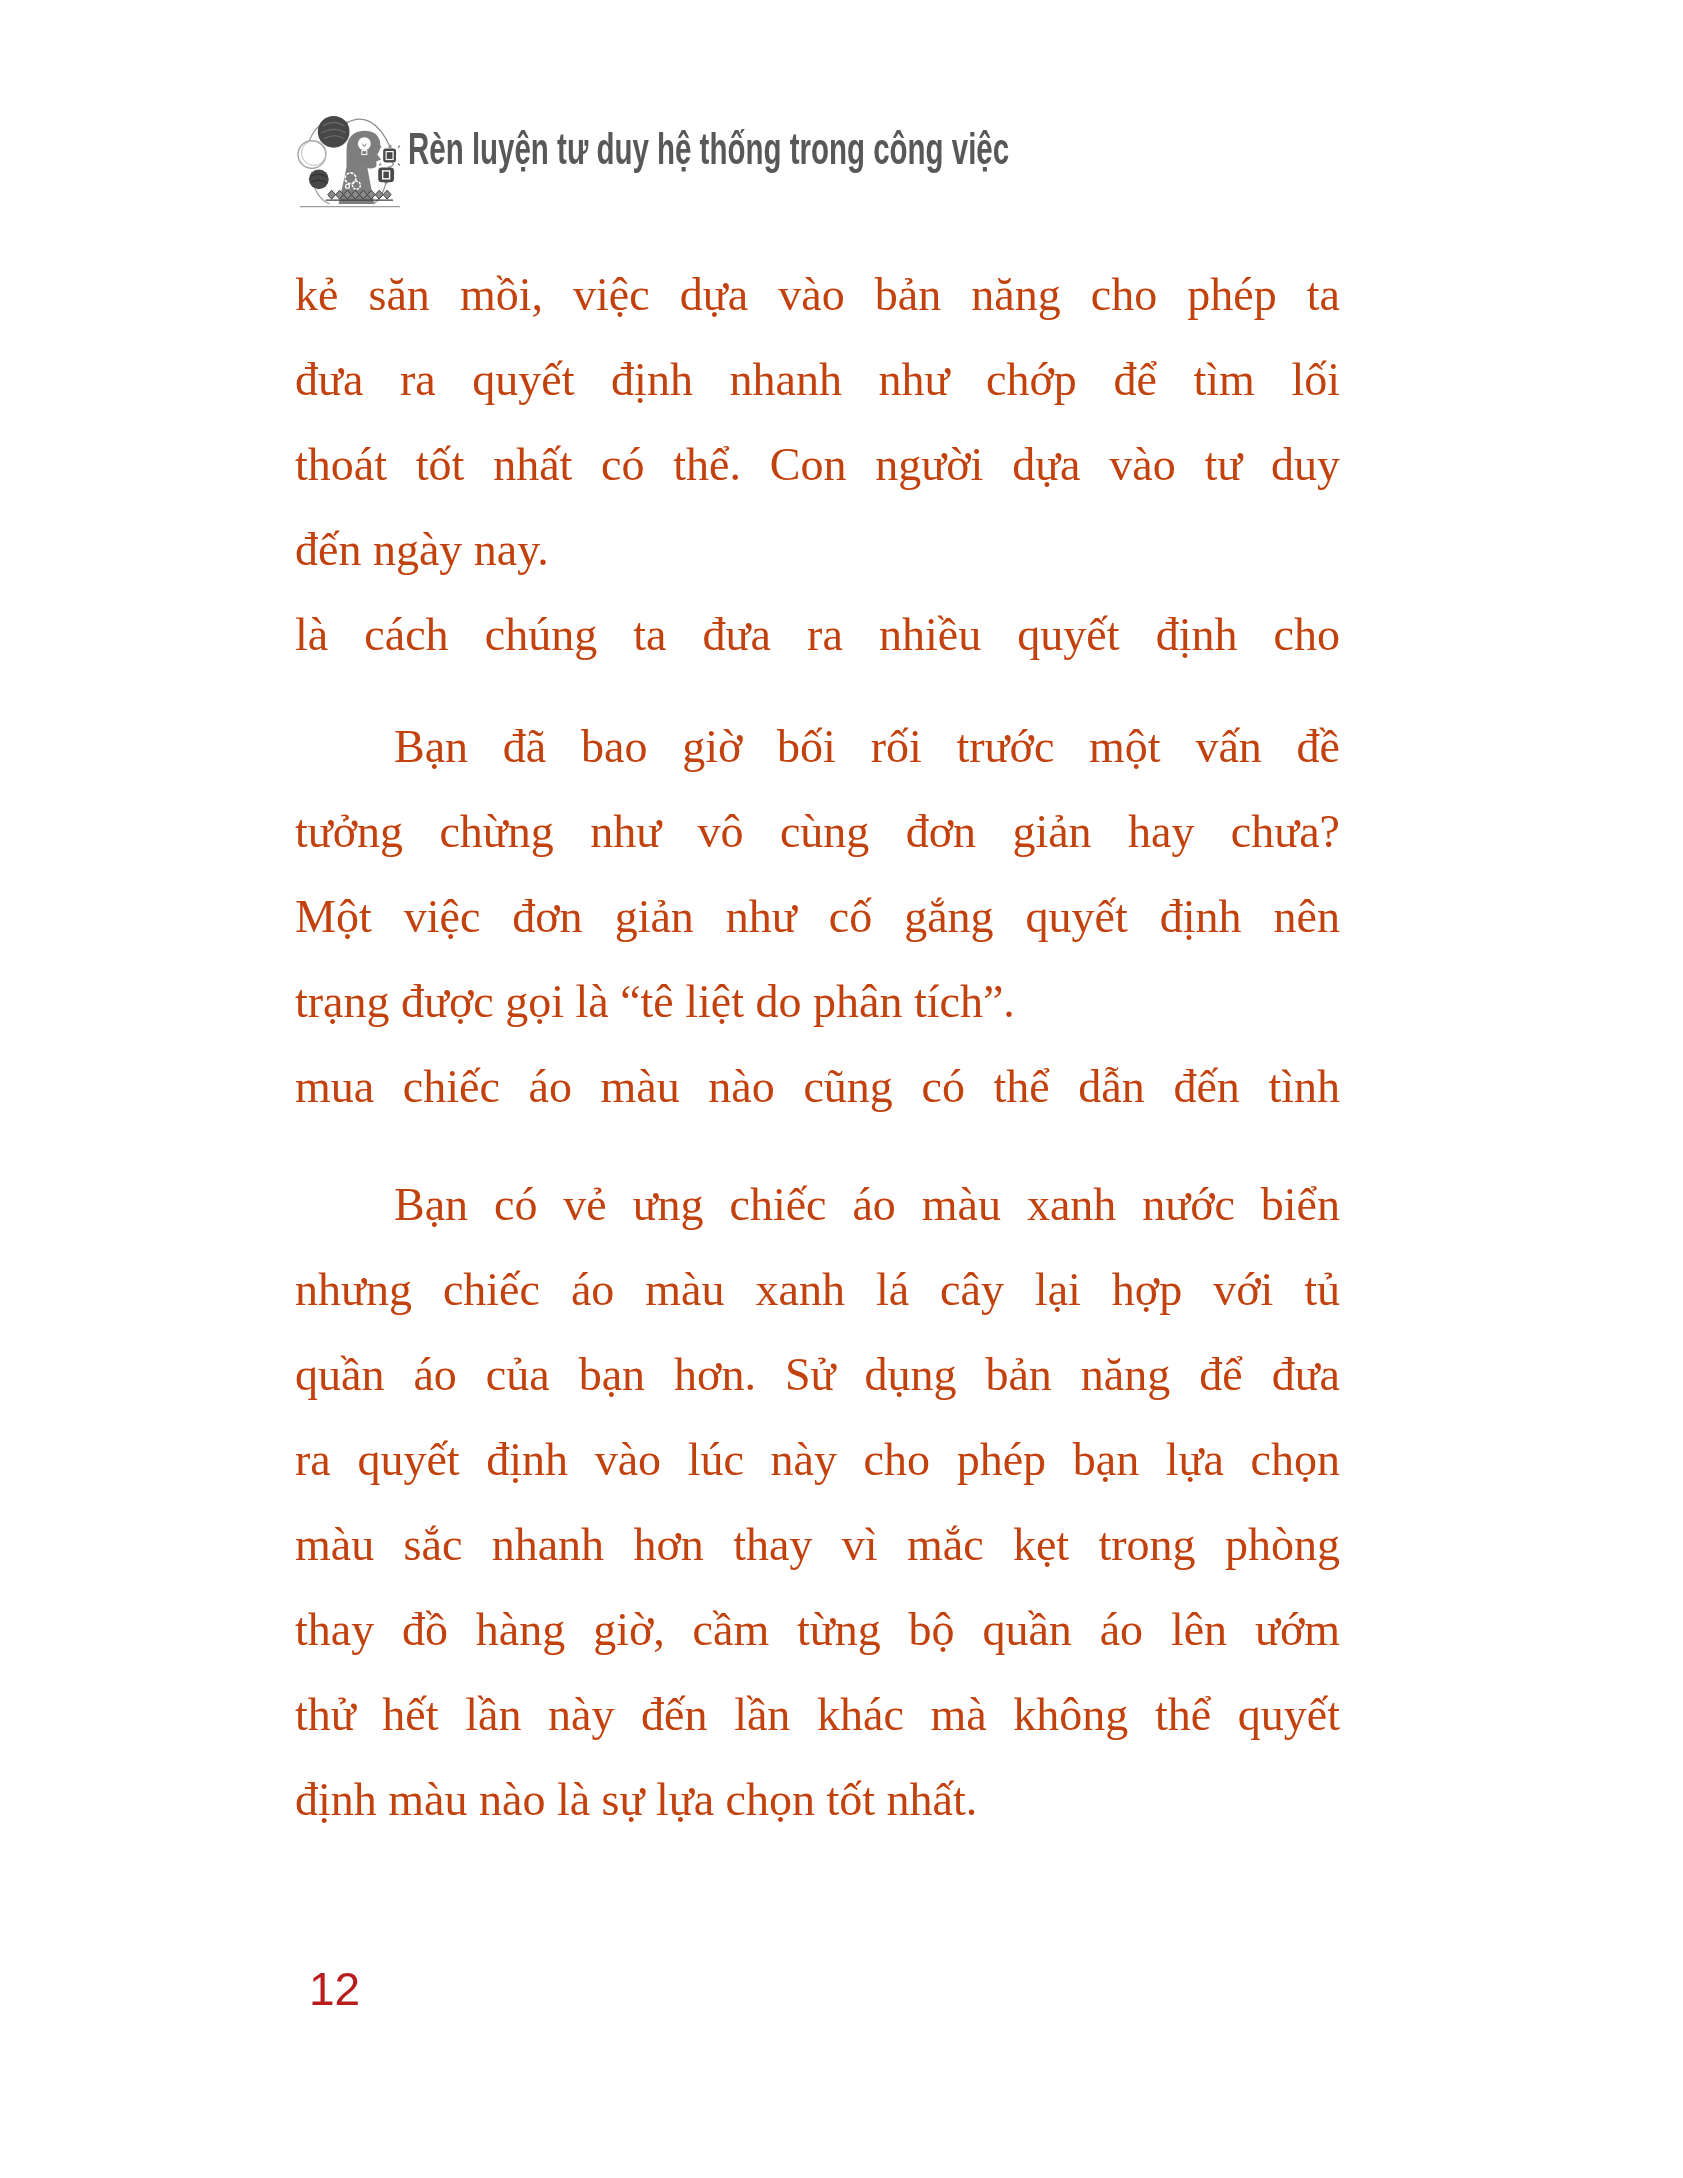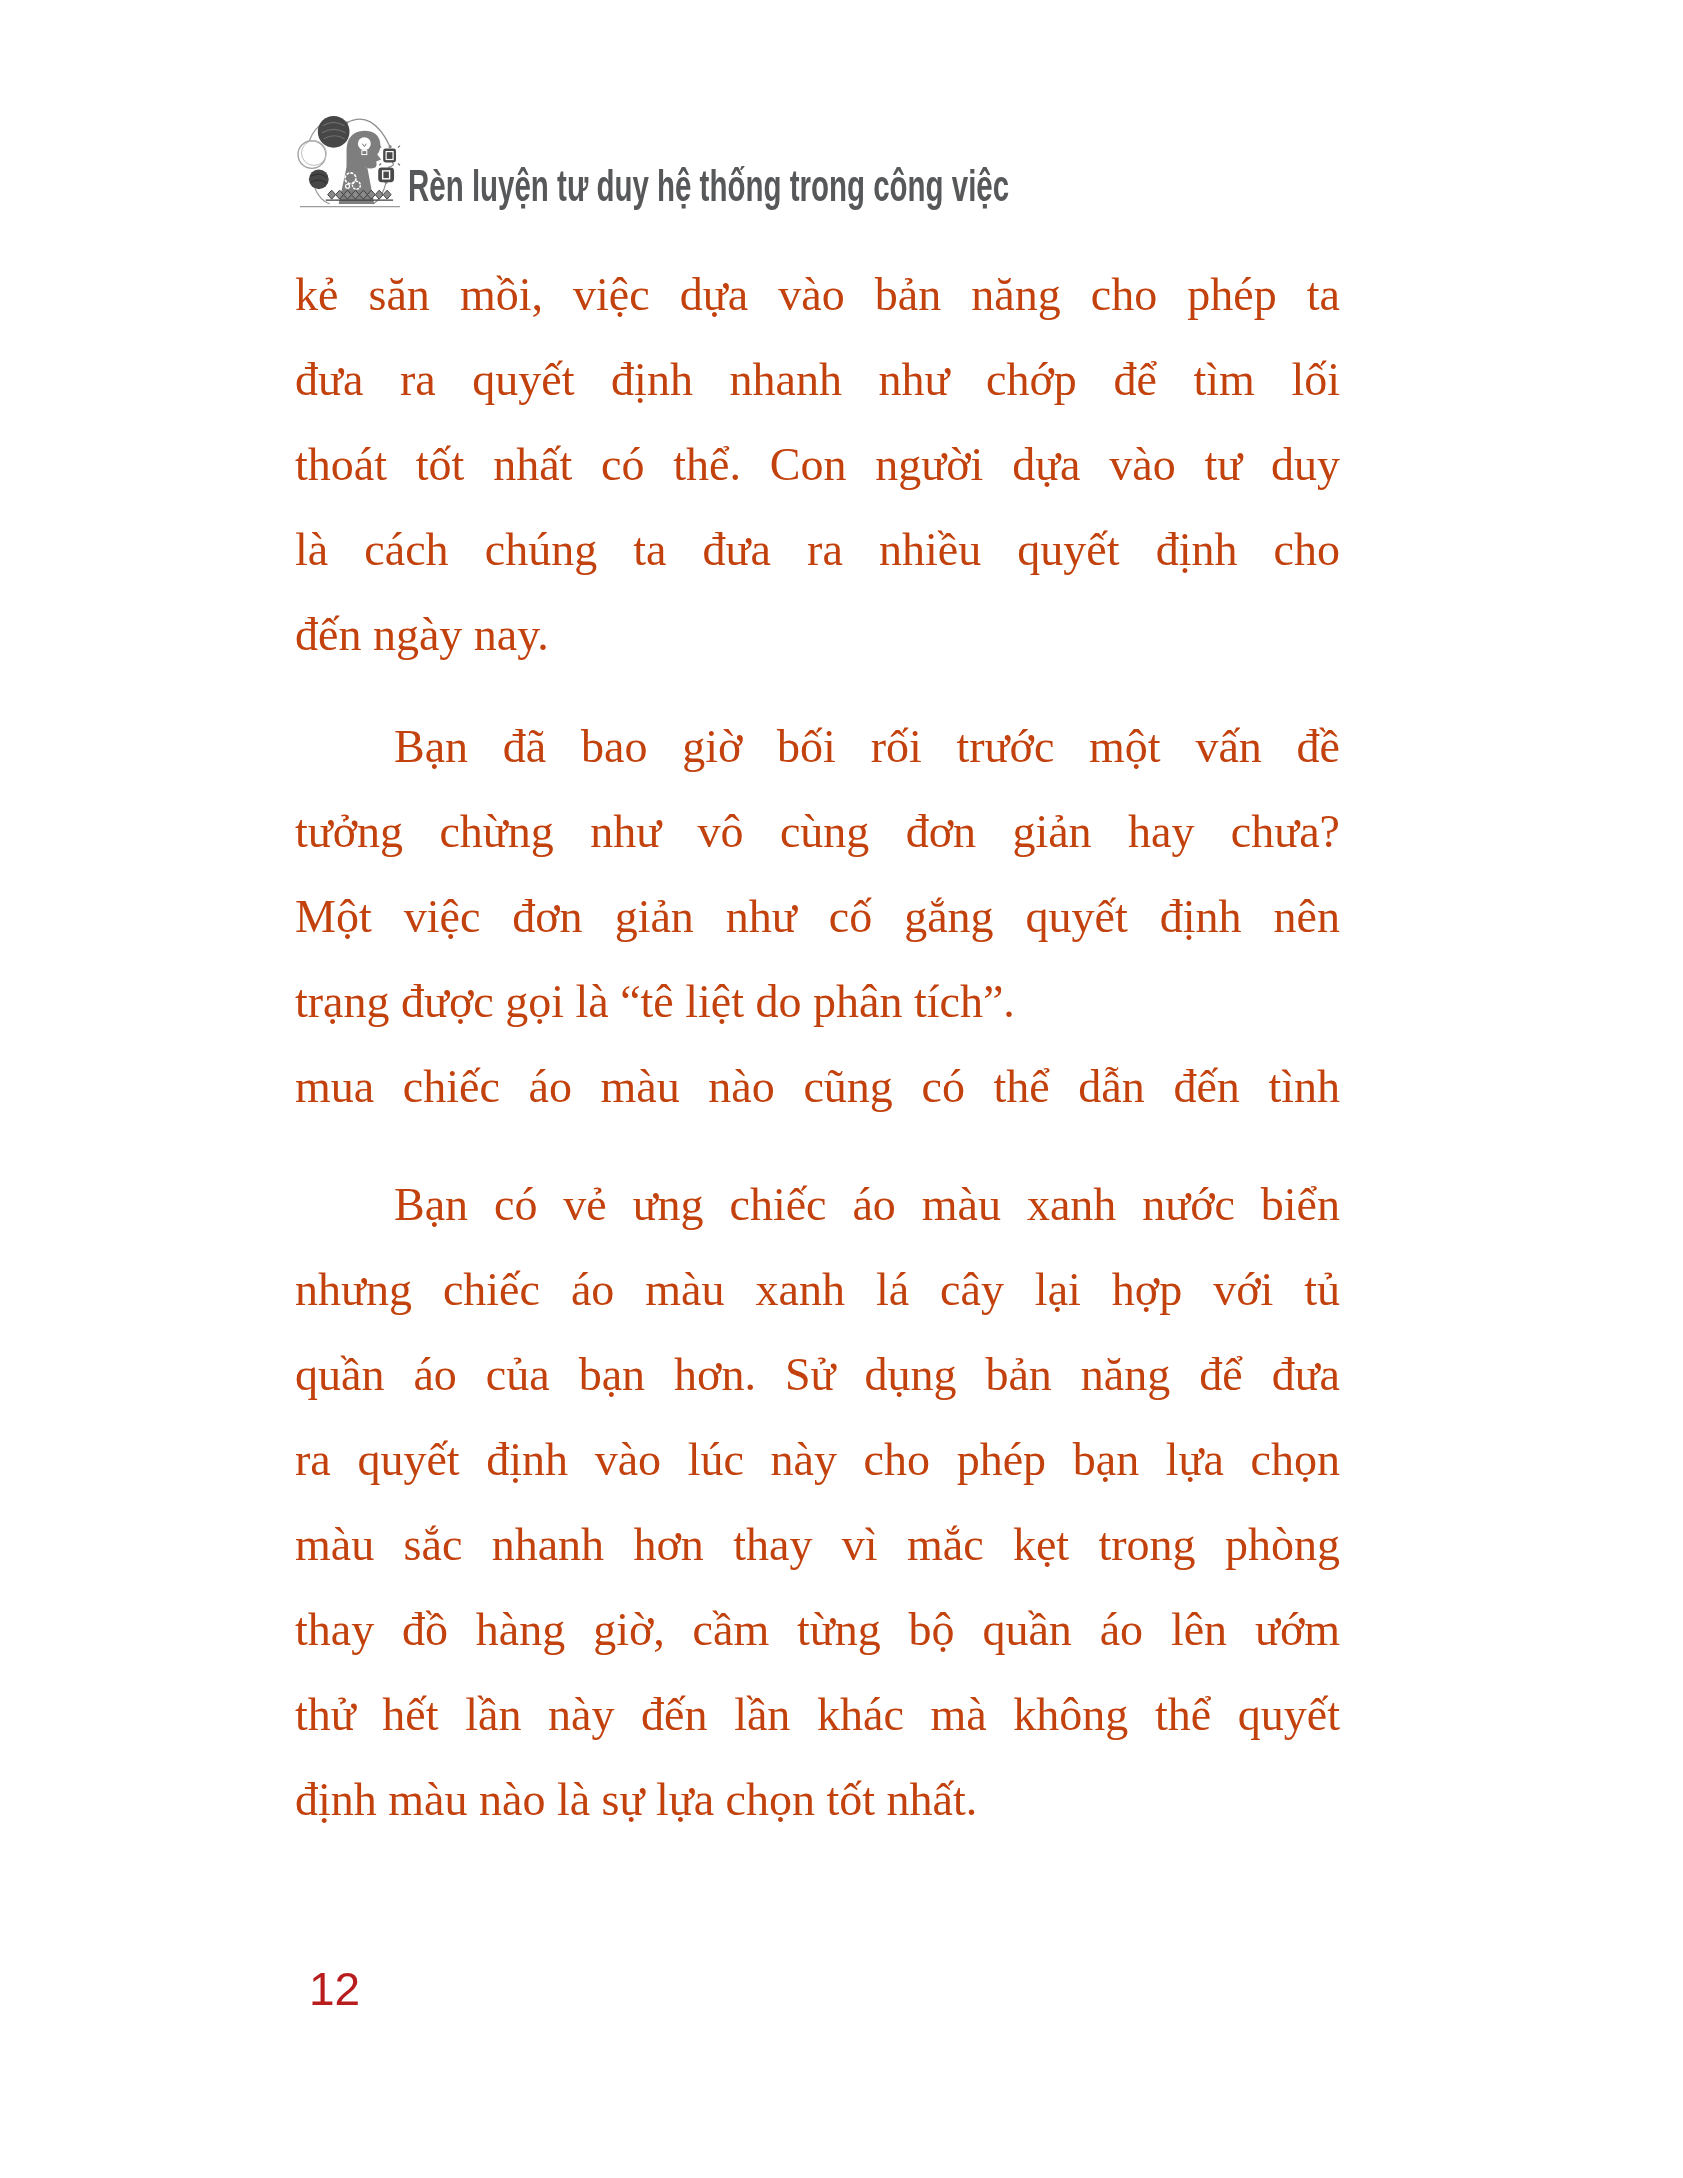--- a/index.html
+++ b/index.html
@@ -6,21 +6,21 @@
   .page{
     position:relative;
     width:1683px;height:2178px;
     background:#ffffff;
     overflow:hidden;
     font-family:"Liberation Serif", serif;
   }
   
   .page-header{
     position:absolute;left:295px;top:111px;height:99px;
-    display:flex;align-items:flex-end;
+    display:flex;align-items:flex-start;
   }
   .logo{width:109px;height:99px;flex:0 0 auto;}
   .header-title{
     font-family:"Liberation Sans", sans-serif;
     font-size:44px;font-weight:600;line-height:48px;
     color:#57585a;
     white-space:nowrap;
     transform:scaleX(0.67);
     transform-origin:left center;
     margin-left:4px;margin-top:14px;
@@ -108,22 +108,22 @@
     </svg>
     <div class="header-title">Rèn luyện tư duy hệ thống trong công việc</div>
   </div>
 
   <div class="text-block">
 
     <div class="para p1">
       <div class="line">kẻ săn mồi, việc dựa vào bản năng cho phép ta</div>
       <div class="line">đưa ra quyết định nhanh như chớp để tìm lối</div>
       <div class="line">thoát tốt nhất có thể. Con người dựa vào tư duy</div>
+      <div class="line last">đến ngày nay.</div>
       <div class="line">là cách chúng ta đưa ra nhiều quyết định cho</div>
-      <div class="line last">đến ngày nay.</div>
     </div>
 
     <div class="para p2 indent">
       <div class="line">Bạn đã bao giờ bối rối trước một vấn đề</div>
       <div class="line">tưởng chừng như vô cùng đơn giản hay chưa?</div>
       <div class="line">Một việc đơn giản như cố gắng quyết định nên</div>
       <div class="line last">trạng được gọi là “tê liệt do phân tích”.</div>
       <div class="line">mua chiếc áo màu nào cũng có thể dẫn đến tình</div>
     </div>
 

